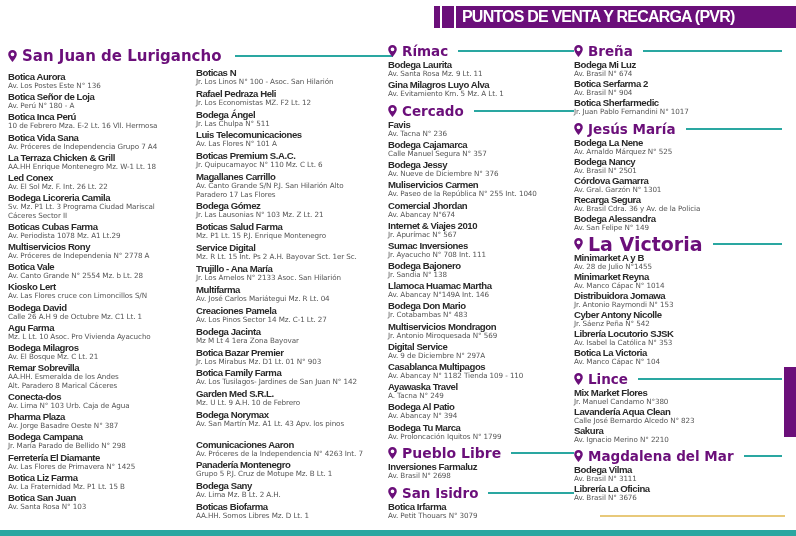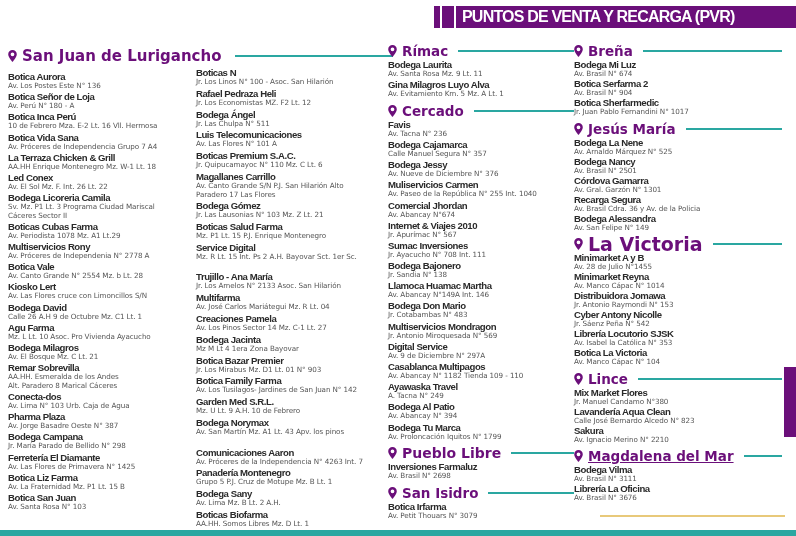--- a/index.html
+++ b/index.html
@@ -165,21 +165,21 @@
       <div class="addr">Jr. Las Lausonias N° 103 Mz. Z Lt. 21</div>
     </div>
     <div class="entry" style="margin-top:2.2px">
       <div class="name">Boticas Salud Farma</div>
       <div class="addr">Mz. P1 Lt. 15 P.J. Enrique Montenegro</div>
     </div>
     <div class="entry" style="margin-top:2.2px">
       <div class="name">Service Digital</div>
       <div class="addr">Mz. R Lt. 15 Int. Ps 2 A.H. Bayovar Sct. 1er Sc.</div>
     </div>
-    <div class="entry" style="margin-top:11px">
+    <div class="entry" style="margin-top:3px">
       <div class="name">Trujillo - Ana María</div>
       <div class="addr">Jr. Los Amelos N° 2133 Asoc. San Hilarión</div>
     </div>
     <div class="entry" style="margin-top:2.2px">
       <div class="name">Multifarma</div>
       <div class="addr">Av. José Carlos Mariátegui Mz. R Lt. 04</div>
     </div>
     <div class="entry" style="margin-top:2.2px">
       <div class="name">Creaciones Pamela</div>
       <div class="addr">Av. Los Pinos Sector 14 Mz. C-1 Lt. 27</div>
@@ -423,21 +423,21 @@
       <div class="addr">Jr. Manuel Candamo N°380</div>
     </div>
     <div class="entry" style="margin-top:0.4px">
       <div class="name">Lavandería Aqua Clean</div>
       <div class="addr">Calle José Bernardo Alcedo N° 823</div>
     </div>
     <div class="entry" style="margin-top:0.4px">
       <div class="name">Sakura</div>
       <div class="addr">Av. Ignacio Merino N° 2210</div>
     </div>
-    <div class="district" style="font-size:13.5px; height:18px; margin-top:3px; margin-right:-8px;text-decoration:underline;">
+    <div class="district" style="font-size:13.5px; height:18px; margin-top:3px; margin-right:-8px;">
       <svg class="pin" viewBox="0 0 10 14">
         <path d="M5 0C2.2 0 0 2.2 0 5c0 3.6 5 9 5 9s5-5.4 5-9C10 2.2 7.8 0 5 0zm0 7.2A2.2 2.2 0 1 1 5 2.8a2.2 2.2 0 0 1 0 4.4z" fill="#6b0f7a"></path>
       </svg>
       <span>Magdalena del Mar</span>
       <span class="rule"></span>
     </div>
     <div class="entry" style="margin-top:0px">
       <div class="name">Bodega Vilma</div>
       <div class="addr">Av. Brasil N° 3111</div>
     </div>

